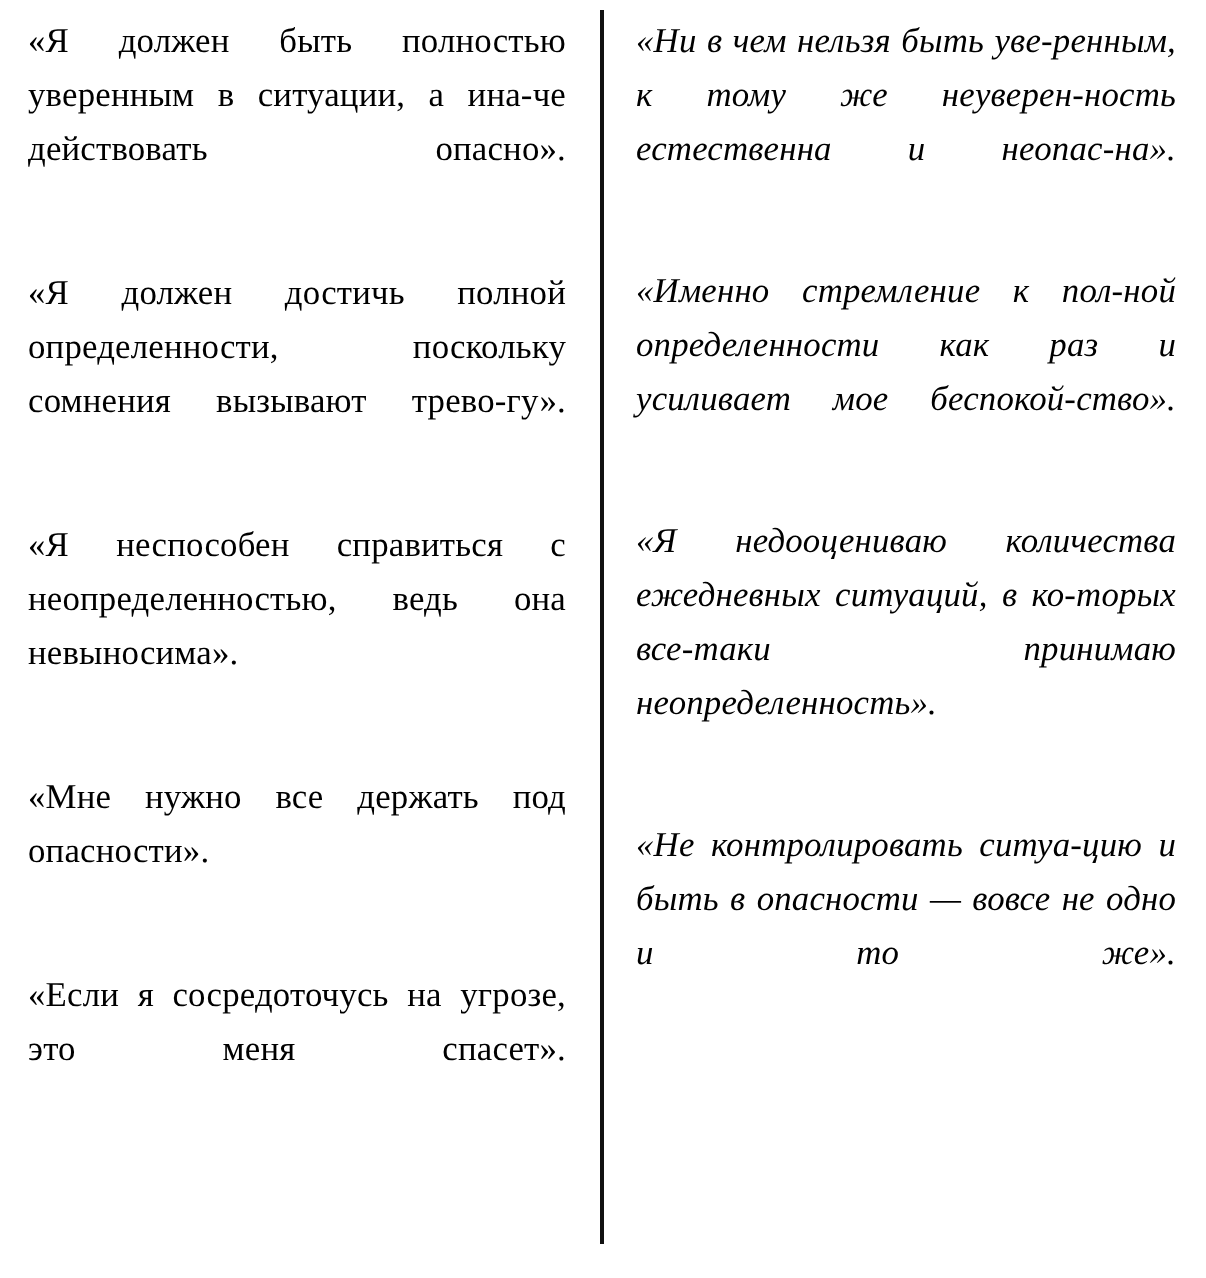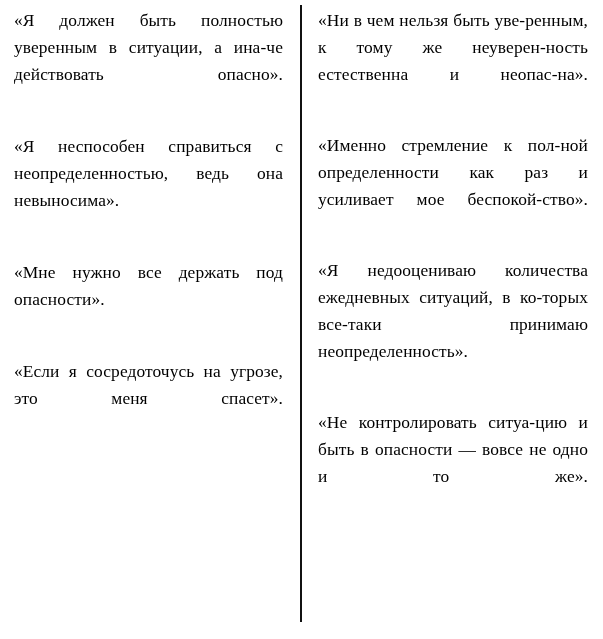--- a/index.html
+++ b/index.html
@@ -61,40 +61,41 @@
     text-align: justify;
     text-justify: inter-word;
     hyphens: manual;
     font-size: 17.4px;
     line-height: 27px;
     letter-spacing: 0.1px;
     margin: 0 0 18px 0;
   }
 
   .col-left .cell { margin-bottom: 18px; }
-  .col-right .cell { margin-bottom: 17px; }
+  .col-right .cell { margin-bottom: 17px; font-style: italic; }
 
   .cell:last-child { margin-bottom: 0; }
 
   
   .cell::after {
     content: "";
     display: inline-block;
     width: 100%;
   }
 </style>
 </head>
 <body>
 
 <div class="sheet">
 
   <div class="columns">
 
     <div class="col col-left">
       <p class="cell">«Я должен быть полностью уверенным в ситуации, а ина-<wbr>че действовать опасно».</p>
+      <p class="cell">«Я должен достичь полной определенности, поскольку сомнения вызывают трево-<wbr>гу».</p>
       <p class="cell">«Я неспособен справиться с неопределенностью, ведь она невыносима».</p>
       <p class="cell">«Мне нужно все держать под опасности».</p>
       <p class="cell">«Если я сосредоточусь на угрозе, это меня спасет».</p>
     </div>
 
     <div class="col col-right">
       <p class="cell">«Ни в чем нельзя быть уве-<wbr>ренным, к тому же неуверен-<wbr>ность естественна и неопас-<wbr>на».</p>
       <p class="cell">«Именно стремление к пол-<wbr>ной определенности как раз и усиливает мое беспокой-<wbr>ство».</p>
       <p class="cell">«Я недооцениваю количества ежедневных ситуаций, в ко-<wbr>торых все-<wbr>таки принимаю неопределенность».</p>
       <p class="cell">«Не контролировать ситуа-<wbr>цию и быть в опасности — вовсе не одно и то же».</p>

